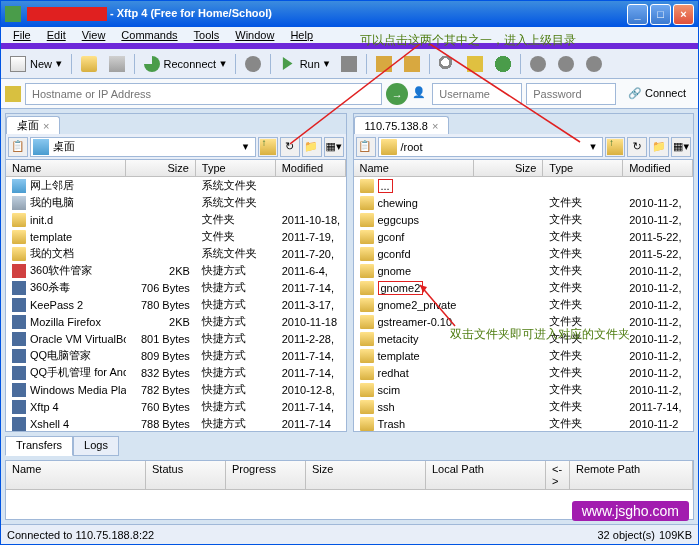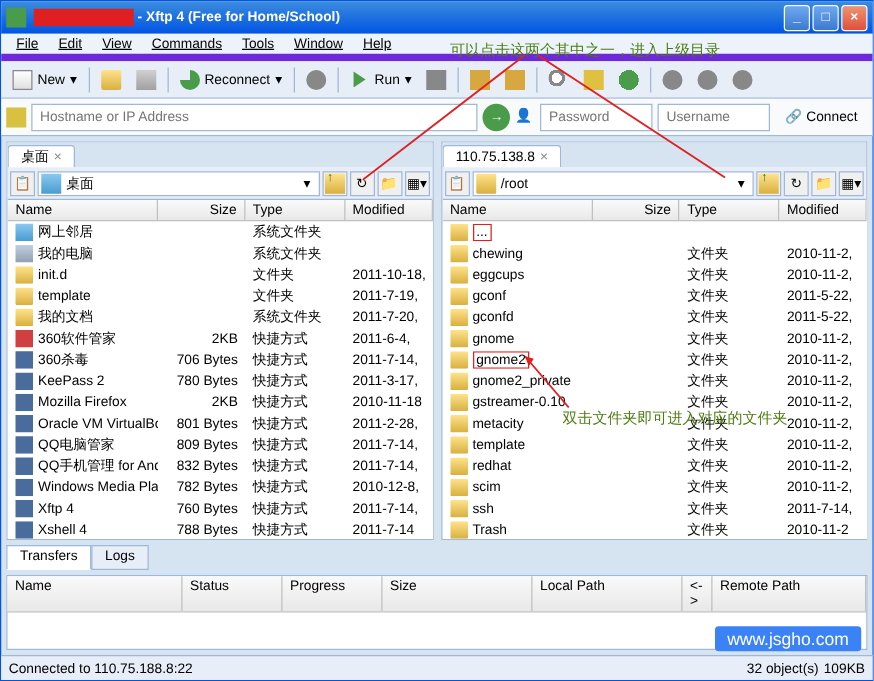--- a/index.html
+++ b/index.html
@@ -72,21 +72,21 @@
 .bottom-tab.inactive{background:#e8eef8;}
 .transfer-pane{height:60px;background:#fff;border:1px solid #a0b8d8;}
 .tr-head{display:flex;background:linear-gradient(#fafafa,#e8e8e8);border-bottom:1px solid #c0c0c0;}
 .tr-head>div{padding:2px 6px;border-right:1px solid #c0c0c0;}
 .tc-name{width:140px;}.tc-status{width:80px;}.tc-prog{width:80px;}.tc-size{width:120px;}.tc-lp{width:120px;}.tc-dir{width:24px;}.tc-rp{flex:1;}
 .statusbar{height:20px;background:#e8eef8;display:flex;align-items:center;padding:0 6px;border-top:1px solid #a0b8d8;gap:4px;}
 .annotation{position:absolute;color:#4d7c0f;font-size:12px;pointer-events:none;z-index:100;}
 .arrow{position:absolute;pointer-events:none;z-index:99;}
 .watermark{position:absolute;right:10px;bottom:24px;text-align:right;z-index:200;pointer-events:none;}
 .wm-top{color:#3c9c3c;font-size:28px;font-weight:bold;font-style:italic;text-shadow:1px 1px 0 #fff;}
-.wm-bot{background:#3b82f6;color:#fff;padding:2px 10px;font-size:14px;border-radius:3px;margin-top:2px;}
+.wm-bot{background:#a21caf;color:#fff;padding:2px 10px;font-size:14px;border-radius:3px;margin-top:2px;}
 </style>
 </head>
 <body>
 
 <div class="window">
   <div class="titlebar">
     <span class="titlebar-icon"></span>
     <span class="titlebar-text"><span class="title-redact"></span><span> - Xftp 4 (Free for Home/School)</span></span>
     <div class="win-btns">
       <div class="win-btn">_</div>
@@ -164,22 +164,22 @@
     <div class="tb-btn">
         <span class="icon i-gear"></span>
       </div>
   </div>
 
   <div class="addr-row">
     <span class="icon i-key"></span>
     <input class="addr-input host" placeholder="Hostname or IP Address" style="">
     <div class="addr-go">→</div>
     <span class="icon">👤</span>
+    <input class="addr-input user" placeholder="Username" style="">
     <input class="addr-input pass" type="password" placeholder="Password" style="">
-    <input class="addr-input user" placeholder="Username" style="">
     <span class="connect-btn">🔗 <span>Connect</span></span>
   </div>
 
   <div class="main">
     <div class="panes">
       <div class="pane">
         <div class="pane-tabs">
             <div class="pane-tab">
               <span>桌面</span>
               <span class="x">×</span>

